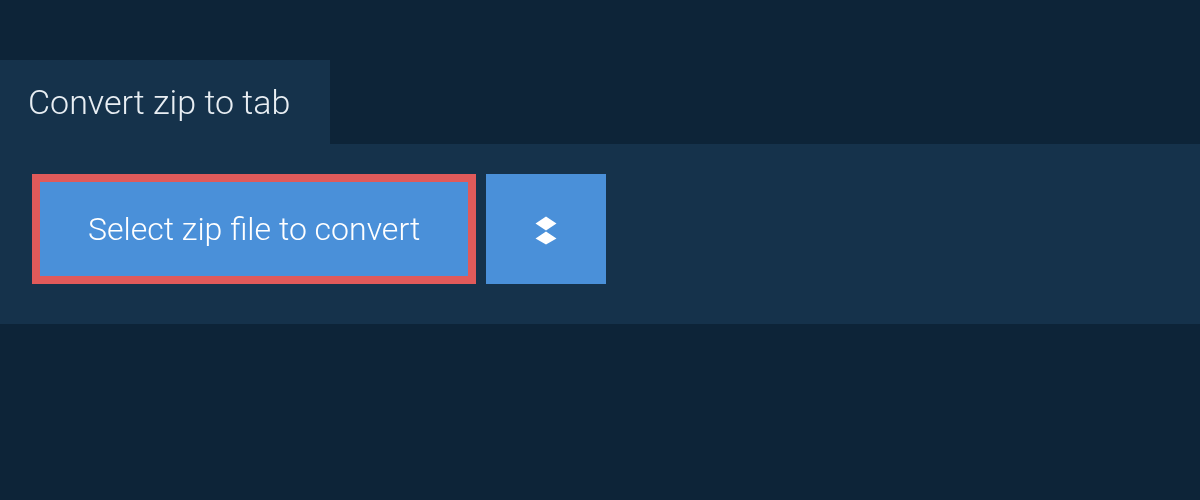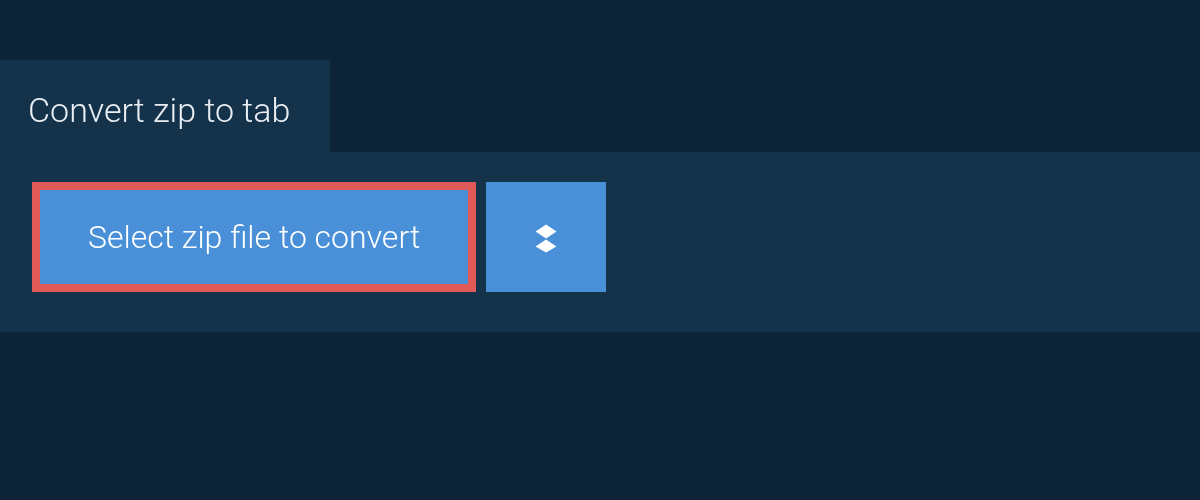--- a/index.html
+++ b/index.html
@@ -17,21 +17,20 @@
     .tab-header {
       display: inline-block;
       background: #15324b;
       padding: 22px 40px 22px 28px;
       margin-top: 60px;
     }
     .tab-title {
       color: #e8eef3;
       font-size: 34px;
       font-weight: 300;
-      margin-top: 8px;
     }
     .panel {
       background: #15324b;
       padding: 30px 32px 40px 32px;
       width: 100%;
     }
     .button-row {
       display: flex;
       gap: 10px;
     }

